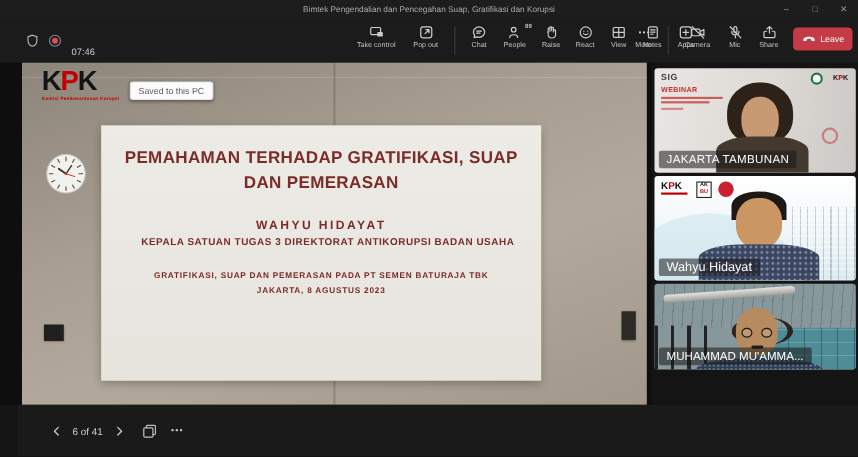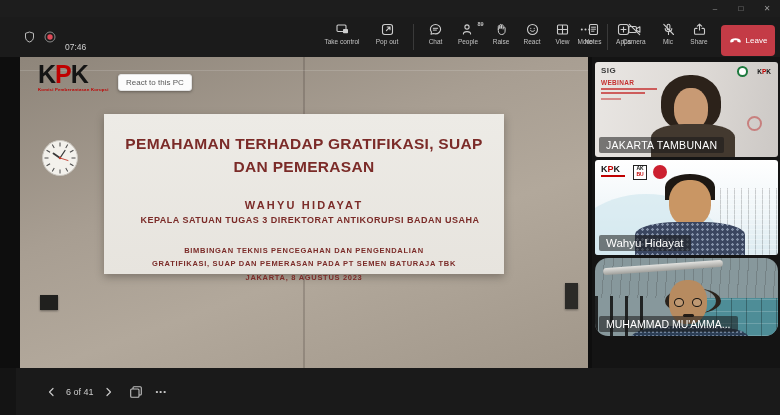--- a/index.html
+++ b/index.html
@@ -19,54 +19,54 @@
   .tb-left{position:absolute;left:24px;top:0;height:40px;display:flex;align-items:center;gap:9px;}
   .time{font-size:8.5px;color:#cfcfcf;margin-top:20px;}
   .tb-center{position:absolute;left:318px;top:4px;display:flex;align-items:flex-start;gap:3px;}
   .tb-right{position:absolute;right:3px;top:4px;display:flex;align-items:flex-start;gap:3px;}
   .tb-btn{display:flex;flex-direction:column;align-items:center;gap:2px;padding-top:2px;cursor:pointer;}
   .tb-btn svg{display:block;}
   .tb-label{font-size:6.5px;color:#c2c2c2;white-space:nowrap;}
   .tb-div{width:1px;height:26px;background:#3a3a3a;margin:3px 5px 0 5px;}
   .ppl-wrap{position:relative;}
   .ppl-badge{position:absolute;top:-2px;right:-9px;font-size:5.5px;font-weight:bold;color:#c2c2c2;}
-  .leave-btn{margin:4px 2px 0 4px;width:54px;height:31px;background:#c43b46;border-radius:4px;
+  .leave-btn{margin:4px 2px 0 4px;width:54px;height:21px;background:#c43b46;border-radius:4px;
              display:flex;align-items:center;justify-content:center;gap:4px;cursor:pointer;}
   .leave-label{color:#fff;font-size:8px;}
 
   
   .stage{position:absolute;top:57px;left:0;width:592px;height:311px;background:#0e0e0e;}
   .slide{position:absolute;left:20px;top:0;width:568px;height:311px;overflow:hidden;
          background:linear-gradient(160deg,#8e857a 0%,#a89e92 38%,#b2a89b 62%,#a1978a 100%);}
   .seam-v{position:absolute;top:0;bottom:0;width:2px;background:rgba(60,52,45,.22);}
   .seam-h{position:absolute;left:0;right:0;height:1px;background:rgba(255,255,255,.14);}
   .kpk-logo{position:absolute;left:18px;top:5px;line-height:1;}
   .kpk-word{font-size:25px;font-weight:900;letter-spacing:-1px;color:#141414;}
   .kpk-word .red{color:#c00000;}
   .kpk-sub{font-size:4.3px;font-weight:bold;color:#c00000;margin-top:1px;letter-spacing:.2px;}
   .toast{position:absolute;left:98px;top:17px;background:#fcfcfc;border:1px solid #e3e3e3;
          border-radius:3px;padding:3px 7px;font-size:8px;color:#5a5a5a;
          box-shadow:0 1px 3px rgba(0,0,0,.35);}
   .clock{position:absolute;left:21px;top:82px;}
   .outlet{position:absolute;background:#20201e;box-shadow:0 1px 2px rgba(0,0,0,.4);}
   .o1{left:20px;top:238px;width:18px;height:15px;}
   .o2{left:545px;top:226px;width:13px;height:26px;background:#2b2a27;}
-  .card{position:absolute;left:84px;top:57px;width:400px;height:160px;text-align:center;
+  .card{position:absolute;left:72px;top:57px;width:400px;height:232px;text-align:center;
         background:linear-gradient(180deg,#edebe6 0%,#e7e4de 100%);
         box-shadow:0 3px 8px rgba(40,35,30,.35);color:#7b2b28;}
   .card-title{margin:18px 12px 0 12px;font-size:15.5px;font-weight:bold;letter-spacing:.3px;line-height:1.5;}
   .card-speaker{margin-top:20px;font-size:11px;font-weight:bold;letter-spacing:2.2px;}
   .card-role{margin-top:4px;font-size:9px;font-weight:bold;letter-spacing:.5px;padding-left:12px;}
   .card-event{margin-top:19px;font-size:7.5px;font-weight:bold;letter-spacing:.7px;line-height:1.8;}
 
   
   .tile{position:absolute;left:595px;width:183px;border-radius:3px;overflow:hidden;cursor:pointer;}
   .tile1{top:62px;height:95px;background:linear-gradient(100deg,#e9e6e3 0%,#ddd9d5 55%,#ccc8c5 100%);}
   .tile2{top:160px;height:95px;background:linear-gradient(180deg,#ffffff 0%,#eef5f8 60%,#dcebf1 100%);}
-  .tile3{top:258px;height:78px;background:#87989c;border-radius:13px;}
+  .tile3{top:258px;height:78px;background:#87989c;}
   .name-tag{position:absolute;left:4px;bottom:4px;background:rgba(25,25,25,.55);color:#fff;
             padding:2px 7px;border-radius:2px;white-space:nowrap;z-index:5;}
   .nt1{font-size:10.5px;letter-spacing:.3px;}
   .nt2{font-size:11.5px;}
   .nt3{font-size:10.5px;}
 
   
   .sig-brand{position:absolute;left:6px;top:4px;font-size:8px;font-weight:900;color:#3c3c3c;letter-spacing:.5px;}
   .webinar{position:absolute;left:6px;top:17px;font-size:6.5px;font-weight:900;color:#c53030;letter-spacing:.3px;}
   .web-line{position:absolute;left:6px;height:2px;background:#c53030;opacity:.75;}
@@ -130,20 +130,21 @@
   .footer{position:absolute;top:368px;left:16px;right:0;height:47px;background:#1a1a1a;}
   .pager{position:absolute;left:30px;top:0;height:47px;display:flex;align-items:center;gap:9px;}
   .page-count{font-size:9px;color:#cccccc;}
   .pg-btn{display:flex;align-items:center;justify-content:center;cursor:pointer;}
   .dots{font-size:8px;color:#cccccc;letter-spacing:1px;cursor:pointer;}
 </style>
 </head>
 <body>
 
 <div class="titlebar">
+  <span class="tb-title">Bimtek Pengendalian dan Pencegahan Suap, Gratifikasi dan Korupsi</span>
   <div class="win-controls">
     <span class="wc">–</span>
     <span class="wc">□</span>
     <span class="wc">✕</span>
   </div>
 </div>
 
 <div class="toolbar">
   <div class="tb-left">
     <svg width="11" height="12" viewBox="0 0 11 12">
@@ -273,21 +274,21 @@
 <div class="stage">
   <div class="slide">
     <div class="seam-v" style="left:283px"></div>
     <div class="seam-h" style="top:13px"></div>
 
     <div class="kpk-logo">
       <div class="kpk-word"><span>K</span><span class="red">P</span><span>K</span></div>
       <div class="kpk-sub">Komisi Pemberantasan Korupsi</div>
     </div>
 
-    <div class="toast">React to this PC</div>
+    <div class="toast">Saved to this PC</div>
 
     <svg class="clock" width="38" height="38" viewBox="0 0 38 38">
       <circle cx="19" cy="19" r="17.5" fill="#f3f1ec" stroke="#c9c5be" stroke-width="1"></circle>
       <g stroke="#4a4a4a" stroke-width="1">
         <line x1="19" y1="3.5" x2="19" y2="7.5"></line>
         <line x1="19" y1="3.5" x2="19" y2="7.5" transform="rotate(30 19 19)"></line>
         <line x1="19" y1="3.5" x2="19" y2="7.5" transform="rotate(60 19 19)"></line>
         <line x1="19" y1="3.5" x2="19" y2="7.5" transform="rotate(90 19 19)"></line>
         <line x1="19" y1="3.5" x2="19" y2="7.5" transform="rotate(120 19 19)"></line>
         <line x1="19" y1="3.5" x2="19" y2="7.5" transform="rotate(150 19 19)"></line>
@@ -305,21 +306,20 @@
     </svg>
 
     <div class="outlet o1"></div>
     <div class="outlet o2"></div>
 
     <div class="card">
       <div class="card-title">PEMAHAMAN TERHADAP GRATIFIKASI, SUAP DAN PEMERASAN</div>
       <div class="card-speaker">WAHYU HIDAYAT</div>
       <div class="card-role">KEPALA SATUAN TUGAS 3 DIREKTORAT ANTIKORUPSI BADAN USAHA</div>
       <div class="card-event">
-        <div>BIMBINGAN TEKNIS PENCEGAHAN DAN PENGENDALIAN</div>
         <div>GRATIFIKASI, SUAP DAN PEMERASAN PADA PT SEMEN BATURAJA TBK</div>
         <div>JAKARTA, 8 AGUSTUS 2023</div>
       </div>
     </div>
   </div>
 </div>
 
 <div class="tile tile1">
   <span class="sig-brand">SIG</span>
   <span class="webinar">WEBINAR</span>

